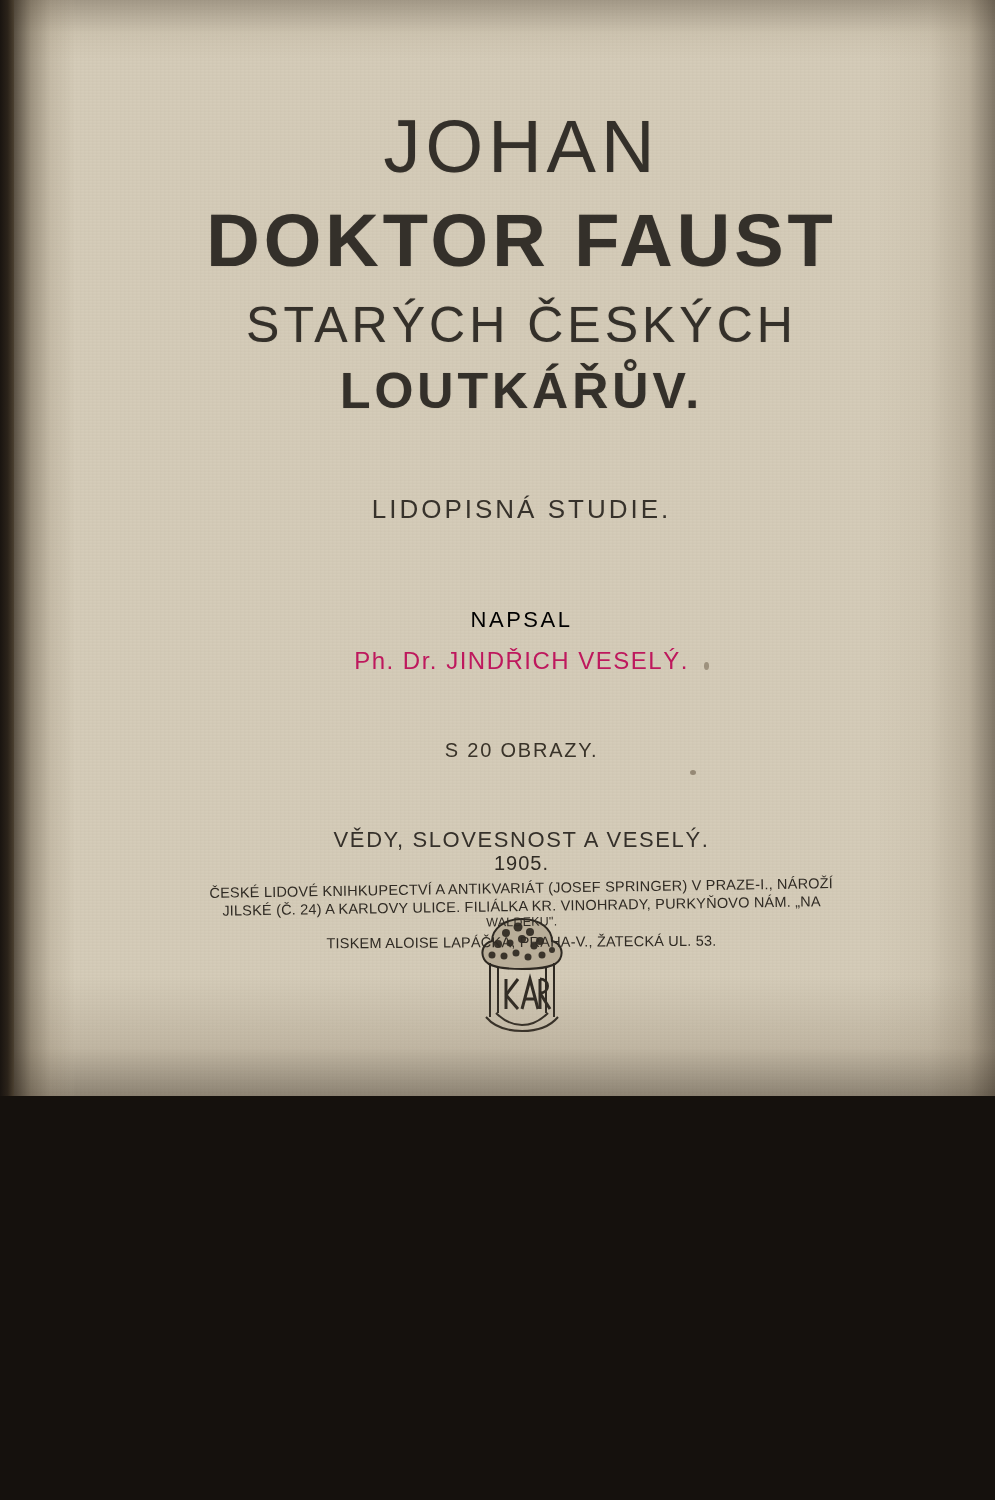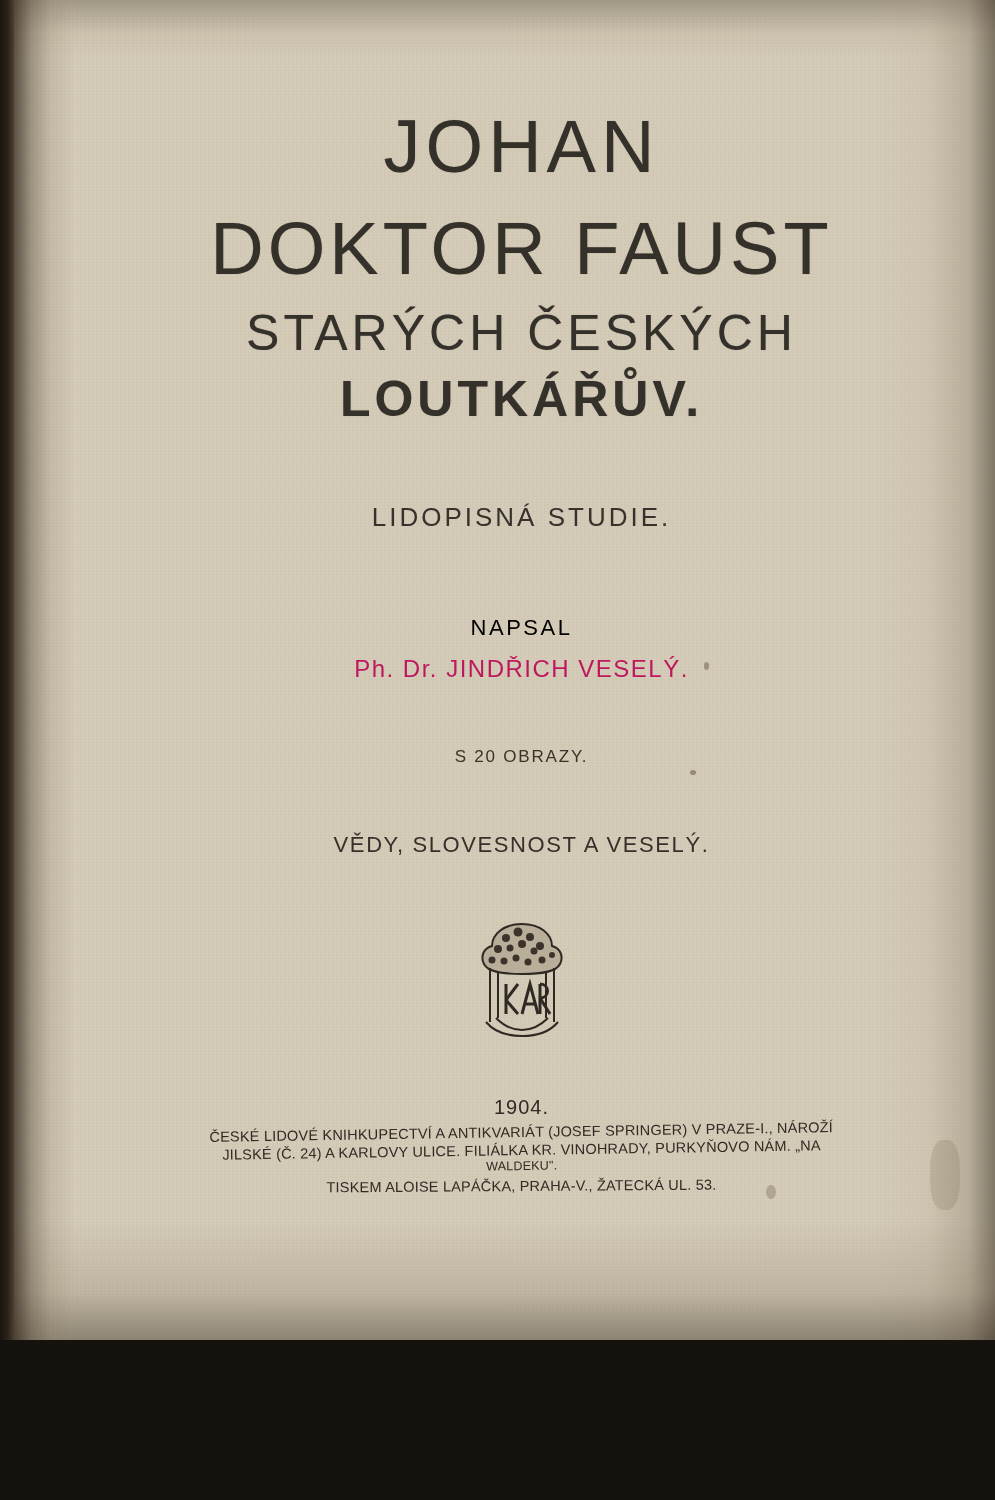--- a/index.html
+++ b/index.html
@@ -3,21 +3,21 @@
 <meta charset="utf-8">
 <style>
   html, body {
     margin: 0;
     padding: 0;
     background: #15110d;
   }
   #page {
     position: relative;
     width: 995px;
-    height: 1340px;
+    height: 1096px;
     overflow: hidden;
     background: #cfc5b2;
     font-family: "Liberation Sans", sans-serif;
   }
   
   #paper {
     position: absolute;
     left: 0; top: 0; right: 0; bottom: 0;
     background:
       radial-gradient(ellipse 70% 55% at 48% 42%, rgba(226,219,203,0.95) 0%, rgba(214,205,187,0.55) 45%, rgba(196,185,164,0.25) 70%, rgba(170,158,136,0.15) 100%),
@@ -101,24 +101,24 @@
     line-height: 1;
     text-shadow: 0 0 1px rgba(60,52,40,0.35);
   }
   #t1 {
     margin-top: 110px;
     font-size: 74px;
     letter-spacing: 5px;
     font-weight: 400;
   }
   #t2 {
-    margin-top: 28px;
+    margin-top: 20px;
     font-size: 74px;
     letter-spacing: 4px;
-    font-weight: 400;
+    font-weight: 700;
   }
   #t3 {
     margin-top: 22px;
     font-size: 50px;
     letter-spacing: 4px;
     font-weight: 400;
   }
   #t4 {
     margin-top: 16px;
     font-size: 50px;
@@ -138,21 +138,21 @@
     color: #000000;
   }
   #author {
     margin-top: 14px;
     font-size: 24px;
     letter-spacing: 1.5px;
     color: #be185d;
   }
   #plates {
     margin-top: 64px;
-    font-size: 17px;
+    font-size: 20px;
     letter-spacing: 1.8px;
     color: #393329;
   }
   #support {
     margin-top: 62px;
     font-size: 22px;
     letter-spacing: 1.6px;
     line-height: 1.42;
     color: #35302a;
   }
@@ -260,21 +260,21 @@
             <path d="M63 86 L73 86"></path>
             <path d="M78 66 L78 96"></path>
             <path d="M78 66 C88 66 88 80 78 80"></path>
             <path d="M78 80 L88 96"></path>
           </g>
         </g>
       </svg>
     </div>
 
     <div id="imprint">
-      <div id="year">1904.</div>
+      <div id="year">1905.</div>
       <div id="imp-block">
         <div class="imp-line">ČESKÉ LIDOVÉ KNIHKUPECTVÍ A ANTIKVARIÁT  (JOSEF SPRINGER) V PRAZE-I., NÁROŽÍ</div>
         <div class="imp-line">JILSKÉ (Č. 24) A KARLOVY ULICE. FILIÁLKA KR. VINOHRADY, PURKYŇOVO NÁM. „NA</div>
         <div class="imp-line small-cap">WALDEKU".</div>
       </div>
       <div class="imp-line" id="imp-last">TISKEM ALOISE LAPÁČKA, PRAHA-V., ŽATECKÁ UL. 53.</div>
     </div>
 
   </div>
 

